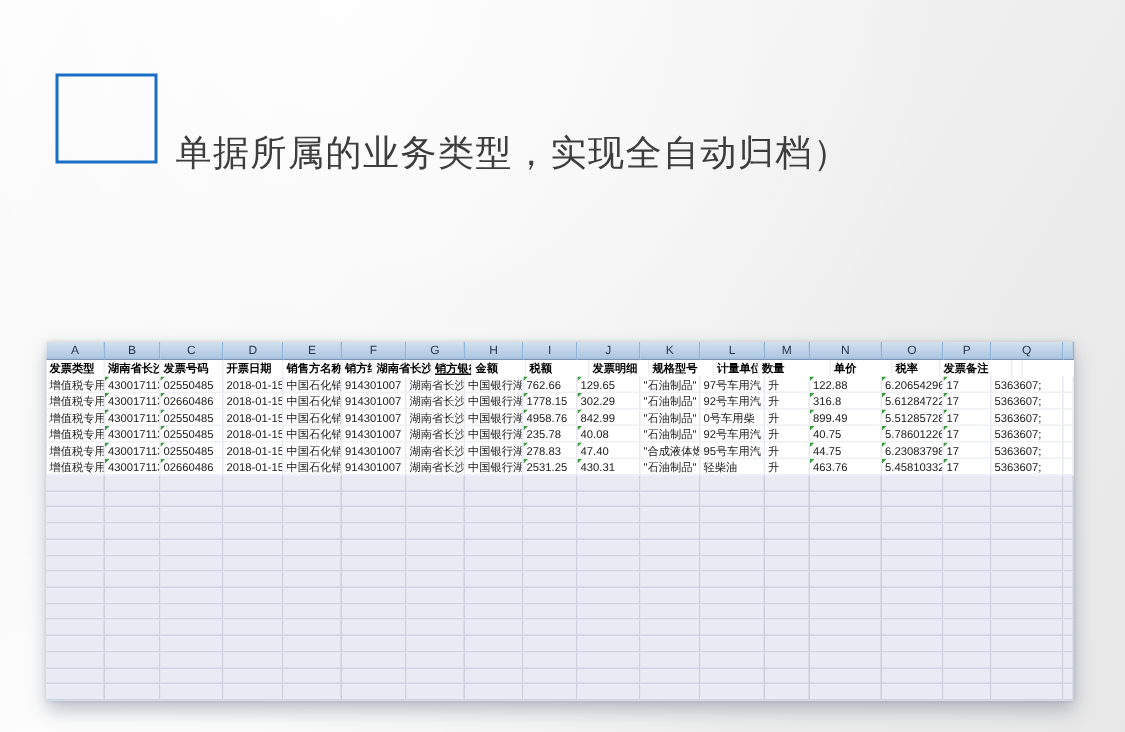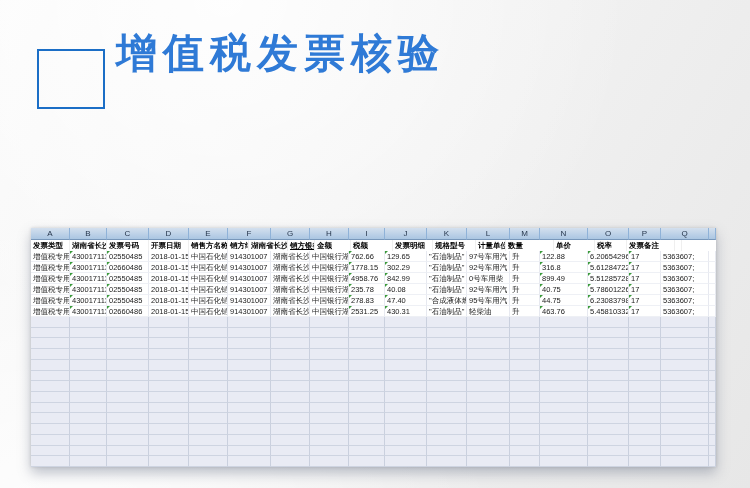--- a/index.html
+++ b/index.html
@@ -74,23 +74,23 @@
     border-right:1px solid #cad0de;border-bottom:1px solid #ced4e1;
   }
 </style>
 </head>
 <body>
 
 <div class="slide">
 
   <div class="badge-outline"></div>
 
-  <div class="page-title">增值税发票核验</div>
 
   <div class="desc">
+    <div>单据所属的业务类型，实现全自动归档）</div>
   </div>
 
   <div class="sheet">
     <div class="srow letters">
         <div class="scell" style="width: 39px;">A</div>
         <div class="scell" style="width: 37px;">B</div>
         <div class="scell" style="width: 42px;">C</div>
         <div class="scell" style="width: 40px;">D</div>
         <div class="scell" style="width: 39px;">E</div>
         <div class="scell" style="width: 43px;">F</div>

